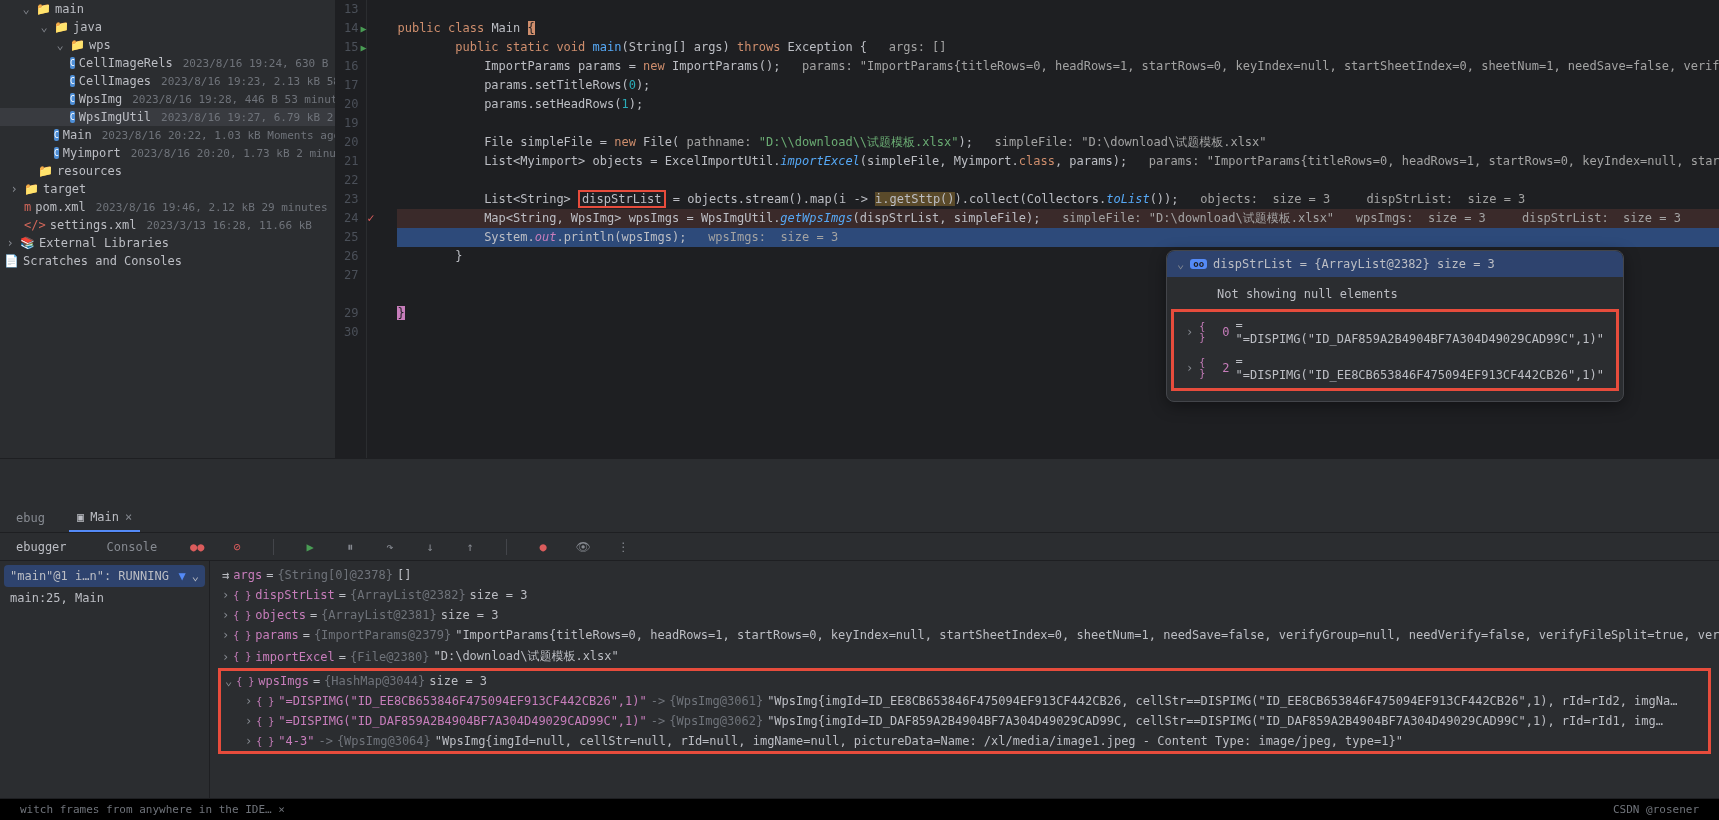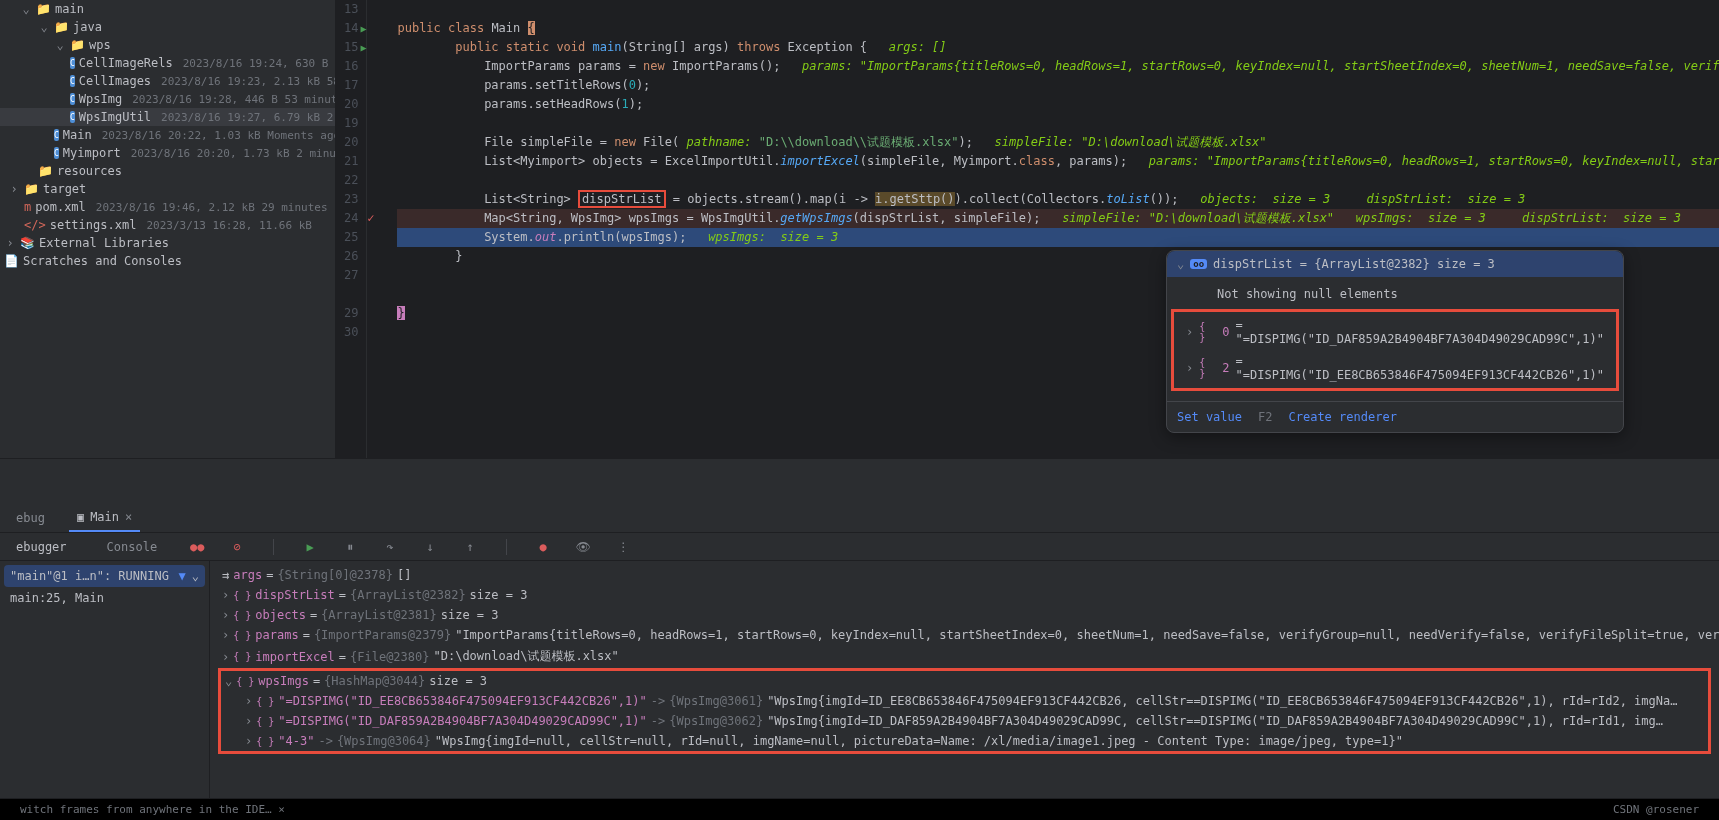--- a/index.html
+++ b/index.html
@@ -32,21 +32,21 @@
     .run-arrow { position: absolute; right: -8px; color: #499c54; font-size: 10px; }
     .bp-icon { position: absolute; right: -16px; color: #db5c5c; }
     .code-area { flex: 1; padding-left: 30px; font-family: 'JetBrains Mono', Consolas, monospace; font-size: 12px; position: relative; }
     .code-line { height: 19px; line-height: 19px; white-space: pre; }
     .code-line.hl-blue { background: #2d4a7a; }
     .code-line.hl-dark { background: #3a2a2a; }
     .kw { color: #cf8e6d; }
     .fn { color: #56a8f5; }
     .str { color: #6aab73; }
     .num { color: #2aacb8; }
-    .cmt { color: #84cc16; font-style: italic; }
+    .cmt { color: #a3a3a3; }
     .static-fn { font-style: italic; margin-top: 35px; }
     .highlight-box { border: 2px solid #e74c3c; padding: 0 2px; }
     
     
     .debug-popup { position: absolute; left: 830px; top: 250px; width: 458px; background: #2b2d30; border: 1px solid #43454a; border-radius: 8px; box-shadow: 0 4px 16px rgba(0,0,0,0.4); z-index: 100; }
     .popup-header { background: #2e436e; padding: 6px 10px; border-radius: 8px 8px 0 0; display: flex; align-items: center; gap: 6px; }
     .popup-body { padding: 6px 0; }
     .popup-row { padding: 4px 10px; display: flex; align-items: center; gap: 6px; }
     .popup-highlight { border: 3px solid #e74c3c; margin: 4px; padding: 2px; }
     .popup-footer { padding: 8px 10px; border-top: 1px solid #43454a; display: flex; gap: 16px; }
@@ -229,25 +229,20 @@
             <span>= "=DISPIMG("ID_DAF859A2B4904BF7A304D49029CAD99C",1)"</span>
           </div>
           <div class="popup-row">
             <span class="chev-r">›</span>
             <span class="var-icon">{ }</span>
             <span class="var-name">2</span>
             <span>= "=DISPIMG("ID_EE8CB653846F475094EF913CF442CB26",1)"</span>
           </div>
         </div>
       </div>
-      <div class="popup-footer">
-        <span class="link-btn">Set value</span>
-        <span class="dim">F2</span>
-        <span class="link-btn">Create renderer</span>
-      </div>
     </div>
   </div>
 </div>
 
 <div class="bottom-panel">
   <div class="panel-tabs">
     <span class="panel-tab">ebug</span>
     <span class="panel-tab active">
       <span>▣</span>
       <span>Main</span>

